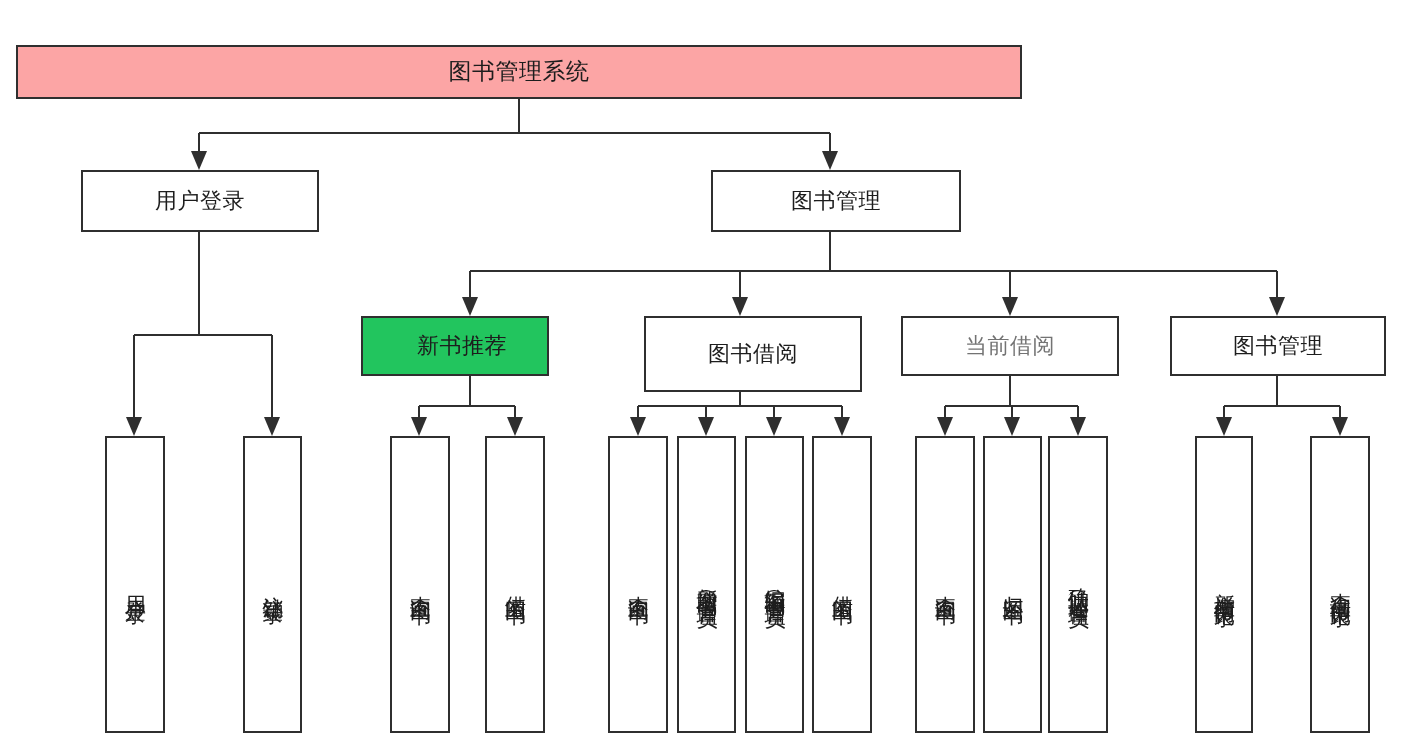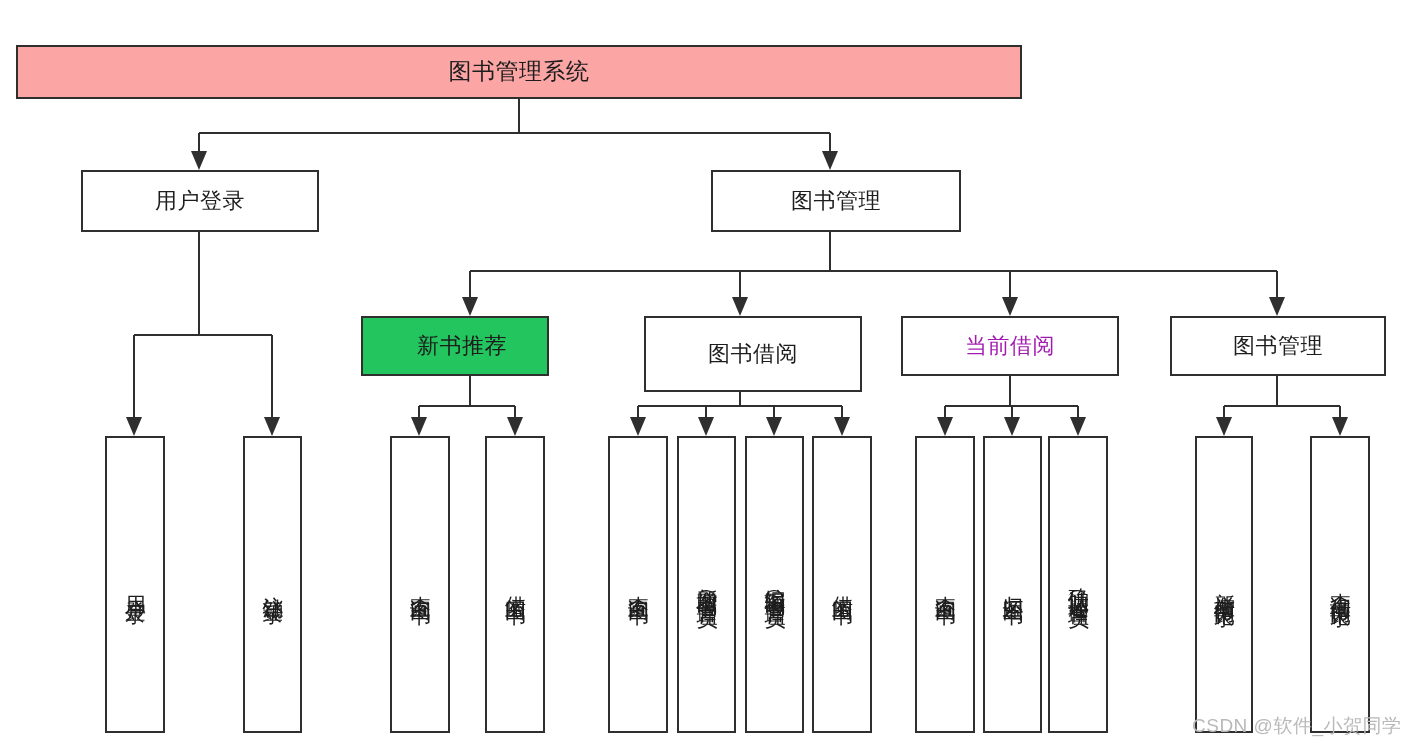--- a/index.html
+++ b/index.html
@@ -129,21 +129,21 @@
       <div class="node-box" style="left: 711px; top: 170px; width: 250px; height: 62px; border-color: rgb(47, 47, 47); background: rgb(255, 255, 255);">
         <span class="node-label" style="color: rgb(29, 29, 29);">图书管理</span>
       </div>
       <div class="node-box" style="left: 361px; top: 316px; width: 188px; height: 60px; border-color: rgb(47, 47, 47); background: #22c55e; padding-left: 14px;">
         <span class="node-label" style="color: rgb(29, 29, 29);">新书推荐</span>
       </div>
       <div class="node-box" style="left: 631px; top: 316px; width: 218px; height: 76px; border-color: rgb(47, 47, 47); background: rgb(255, 255, 255); margin-left: 13px;">
         <span class="node-label" style="color: rgb(29, 29, 29);">图书借阅</span>
       </div>
       <div class="node-box" style="left: 901px; top: 316px; width: 218px; height: 60px; border-color: rgb(47, 47, 47); background: rgb(255, 255, 255);">
-        <span class="node-label" style="color: #a21caf;">当前借阅</span>
+        <span class="node-label" style="color: #737373;">当前借阅</span>
       </div>
       <div class="node-box" style="left: 1170px; top: 316px; width: 216px; height: 60px; border-color: rgb(47, 47, 47); background: rgb(255, 255, 255);">
         <span class="node-label" style="color: rgb(29, 29, 29);">图书管理</span>
       </div>
       <div class="node-box vertical" style="left: 105px; top: 436px; width: 60px; height: 297px; border-color: rgb(47, 47, 47); background: rgb(255, 255, 255);">
         <span class="node-label" style="color: rgb(29, 29, 29);">用户登录</span>
       </div>
       <div class="node-box vertical" style="left: 243px; top: 436px; width: 59px; height: 297px; border-color: rgb(47, 47, 47); background: rgb(255, 255, 255);">
         <span class="node-label" style="color: rgb(29, 29, 29);">注销登录</span>
       </div>
@@ -175,15 +175,14 @@
         <span class="node-label" style="color: rgb(29, 29, 29);">确认归还（管理员）</span>
       </div>
       <div class="node-box vertical" style="left: 1195px; top: 436px; width: 58px; height: 297px; border-color: rgb(47, 47, 47); background: rgb(255, 255, 255);">
         <span class="node-label" style="color: rgb(29, 29, 29);">新增借阅记录</span>
       </div>
       <div class="node-box vertical" style="left: 1310px; top: 436px; width: 60px; height: 297px; border-color: rgb(47, 47, 47); background: rgb(255, 255, 255);">
         <span class="node-label" style="color: rgb(29, 29, 29);">查询借阅记录</span>
       </div>
     </div>
 
-  <div class="watermark" style="left:1192px; top:713px;">CSDN @软件_小贺同学</div>
 
 </div>
 
 </body></html>

